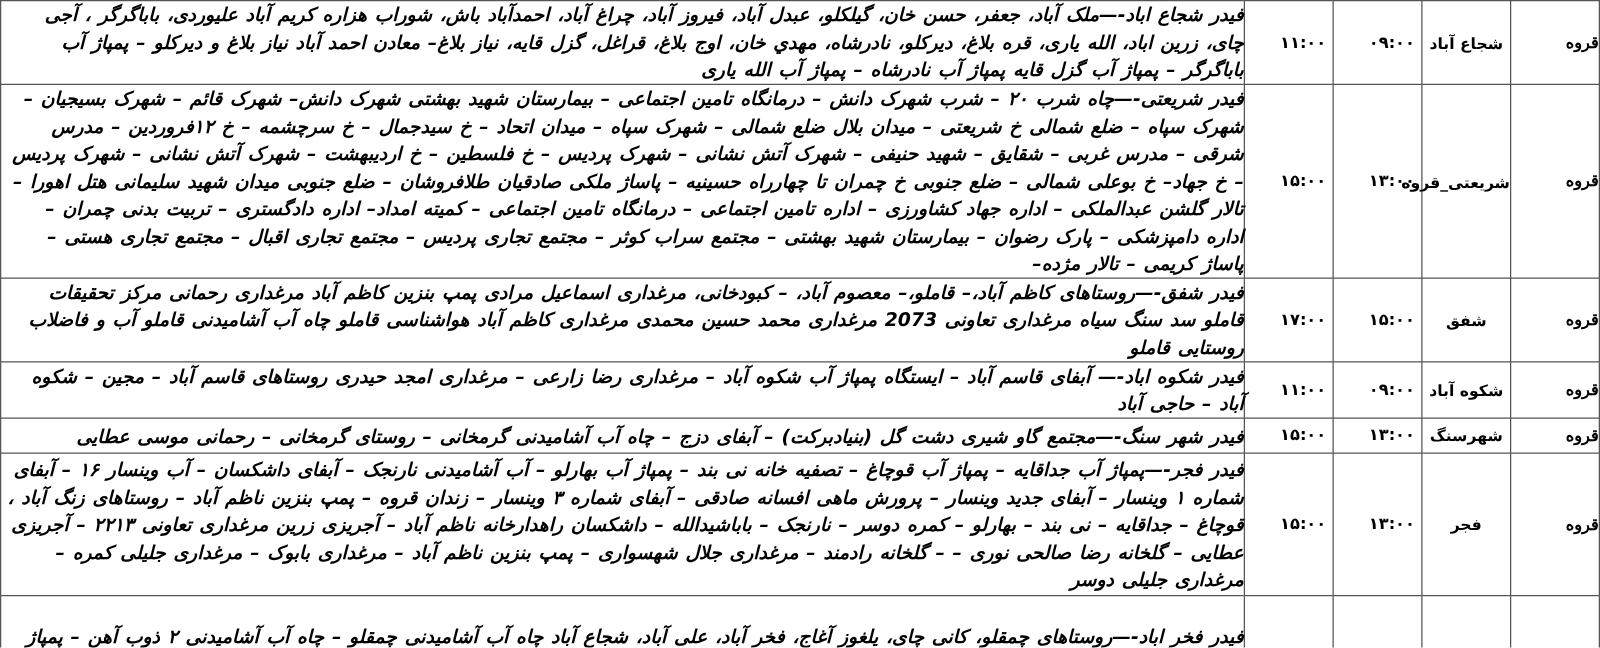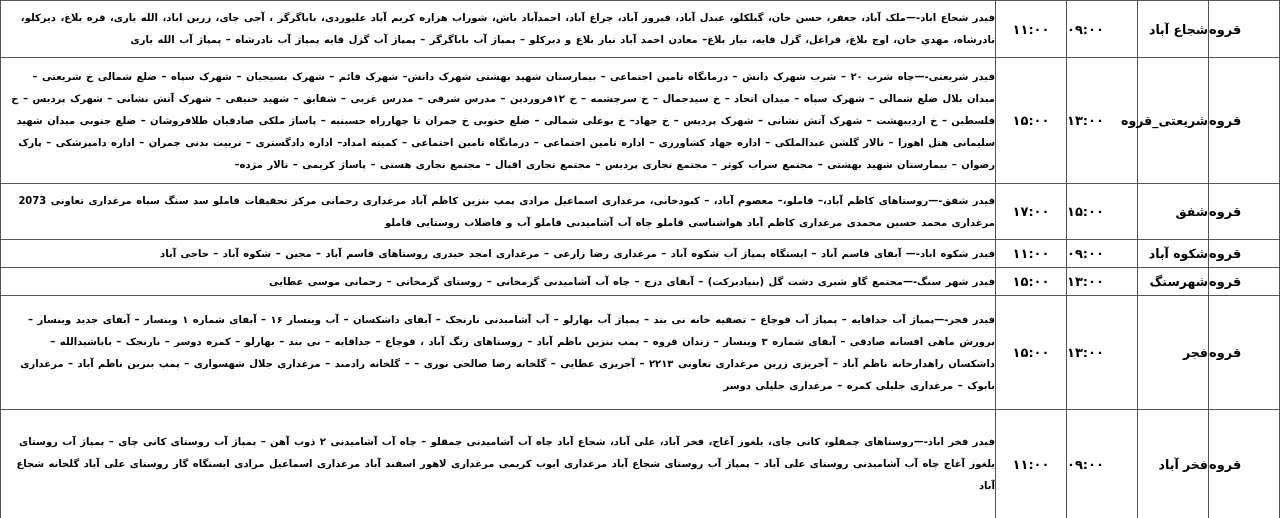--- a/index.html
+++ b/index.html
@@ -10,39 +10,40 @@
       width: 1280px;
       table-layout: fixed;
       color: #000;
     }
     table.sched td {
       border: 1px solid #555;
       font-weight: bold;
       vertical-align: middle;
       padding: 0;
     }
-    td.c-city { width: 70px; text-align: left; font-size: 13px; }
-    td.c-feeder { width: 70px; font-size: 12.5px; }
-    td.c-start { width: 70px; text-align: left; font-size: 13px; }
+    td.c-city { width: 70px; text-align: right; font-size: 13px; font-family: Liberation Serif, serif; }
+    td.c-feeder { width: 70px; text-align: center; font-size: 12.5px; }
+    td.c-start { width: 70px; text-align: center; font-size: 13px; }
     td.c-end { width: 70px; text-align: center; font-size: 13px; }
     td.c-areas {
       text-align: right;
-      font-size: 10px;
+      font-size: 15px;
       line-height: 22px;
       padding: 2px 18px 2px 8px;
       word-spacing: 1px;
+      font-style: italic;
     }
     tr.r1 { height: 57px; }
     tr.r2 { height: 126px; }
     tr.r3 { height: 56px; }
     tr.r4 { height: 28px; }
     tr.r5 { height: 28px; }
     tr.r6 { height: 114px; }
     tr.r7 { height: 109px; }
-    .time { direction: ltr; unicode-bidi: embed; }
+    .time { direction: ltr; unicode-bidi: embed; margin-left: 23px; }
   </style>
 </head>
 <body>
 
 <table class="sched">
   <tbody>
     <tr class="r1">
       <td class="c-city">قروه</td>
       <td class="c-feeder">شجاع آباد</td>
       <td class="c-start"><span class="time">۰۹:۰۰</span></td>

